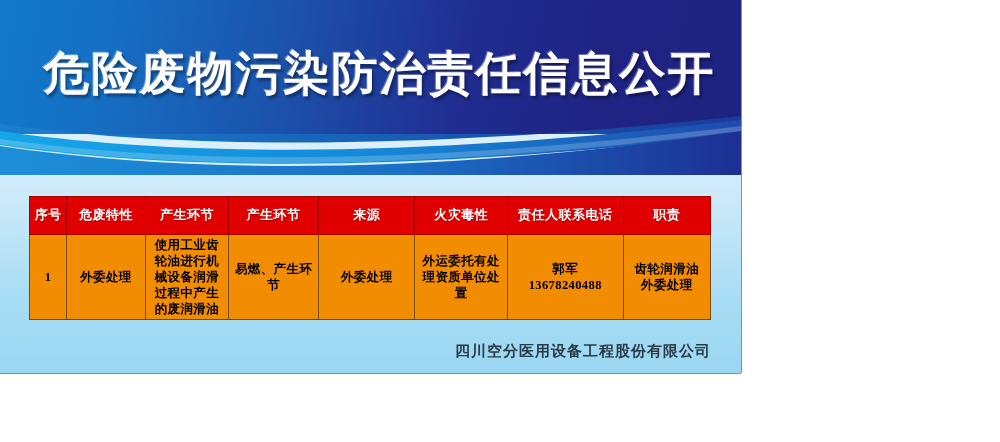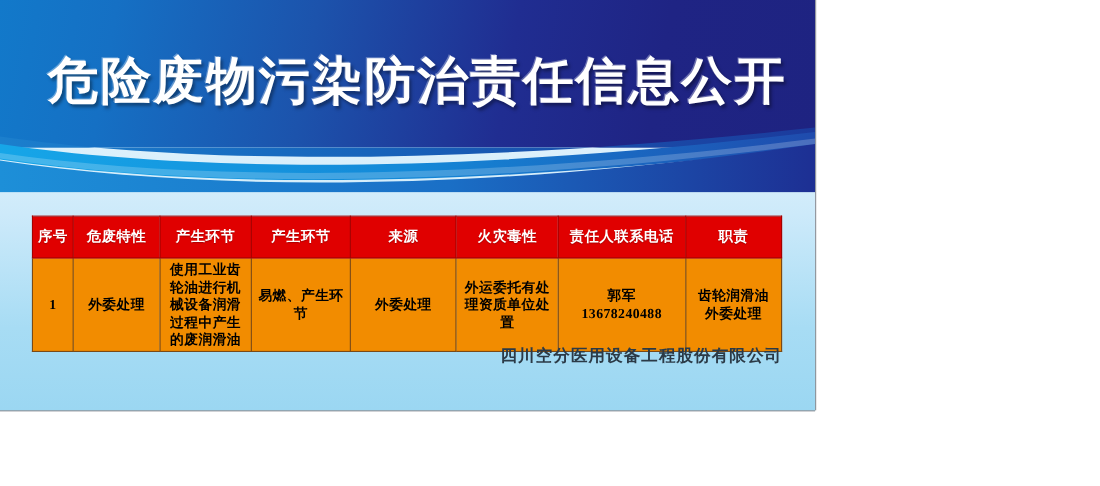--- a/index.html
+++ b/index.html
@@ -85,21 +85,21 @@
   td.tight{font-size:11.5px;line-height:1.22;letter-spacing:0;}
   td.phone{font-size:12.5px;line-height:1.35;}
 
   
   col.w1{width:29px}  col.w2{width:61px}  col.w3{width:65px}
   col.w4{width:70px}  col.w5{width:75px}  col.w6{width:72px}
   col.w7{width:90px}  col.w8{width:68px}
 
   
   .company{
-    position:absolute;left:0;top:314px;width:711px;
+    position:absolute;left:0;top:342px;width:711px;
     text-align:right;
     font-family:"DejaVu Sans","Liberation Sans",sans-serif;
     font-size:15px;
     font-weight:bold;
     color:#2b3a47;
     letter-spacing:1px;
     white-space:nowrap;
   }
 </style>
 </head>

